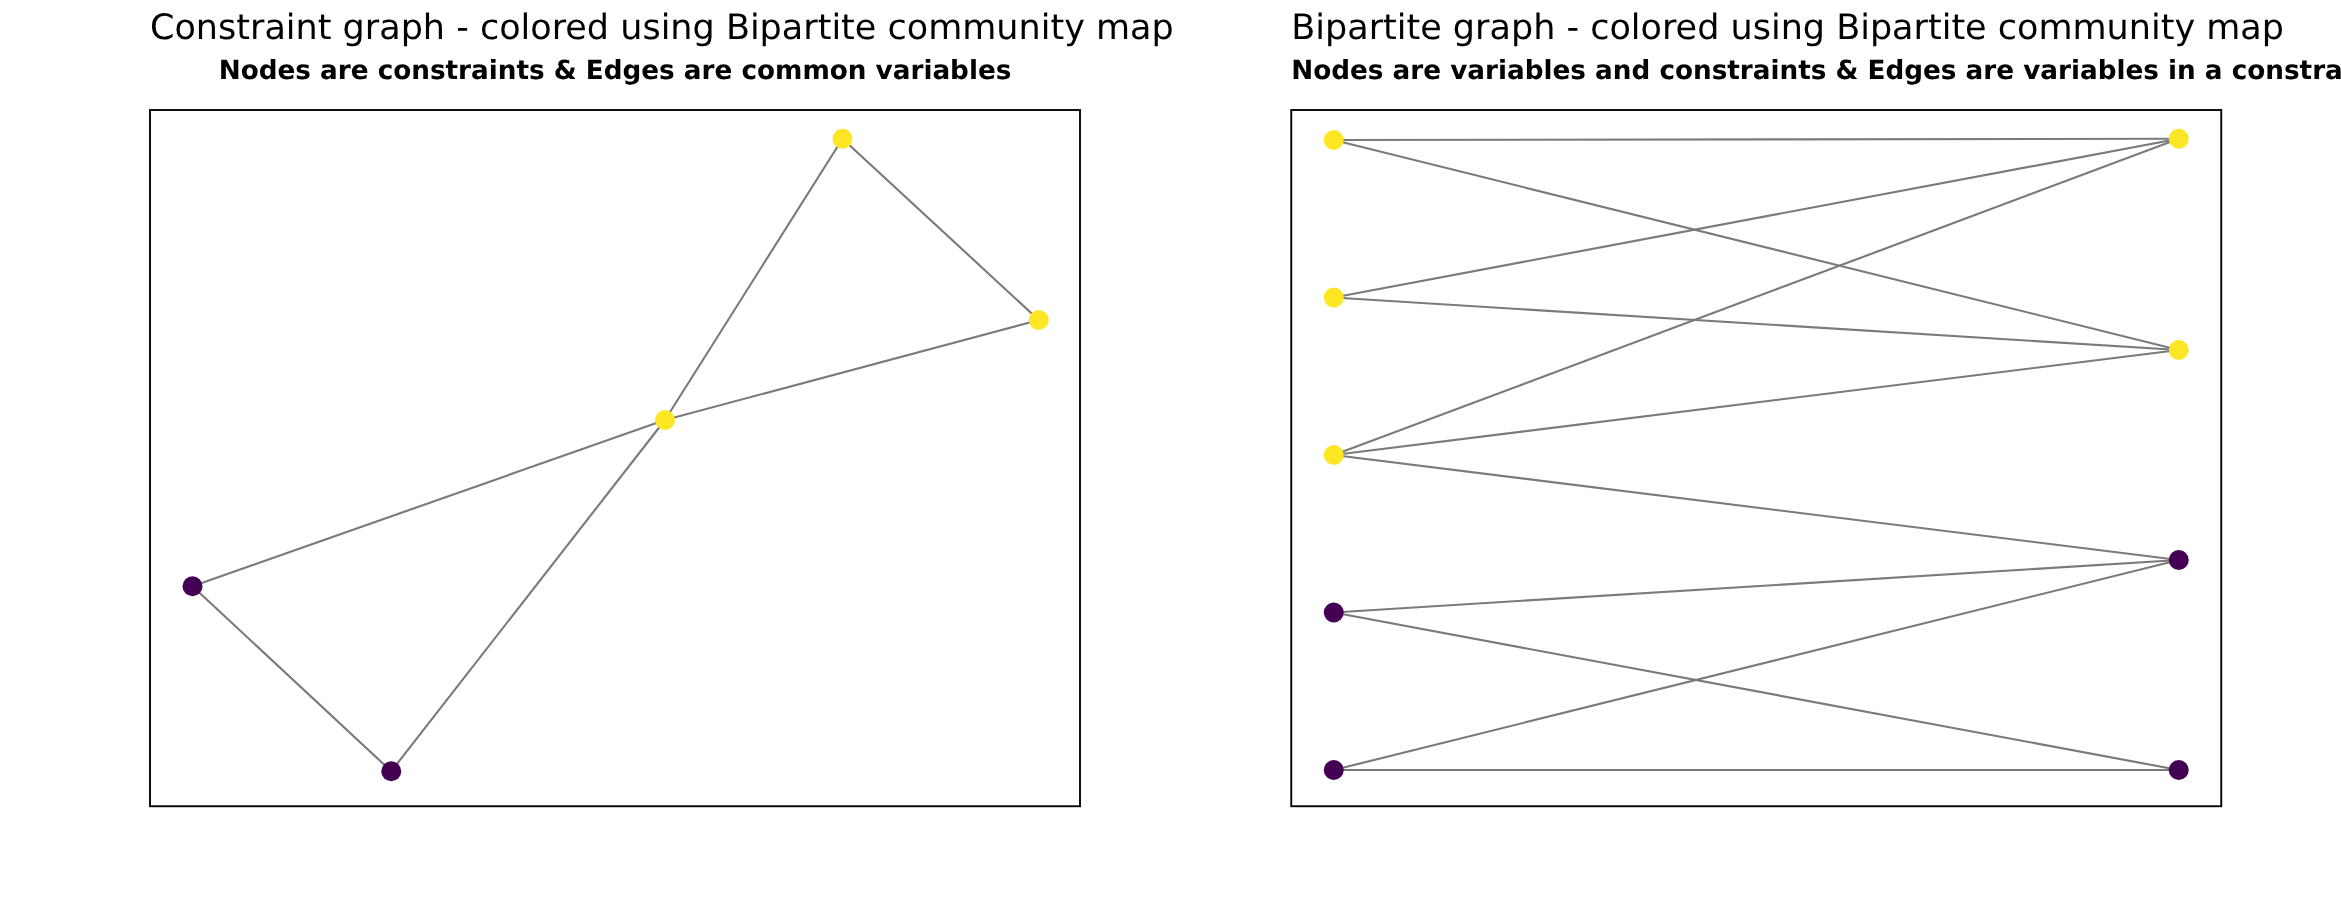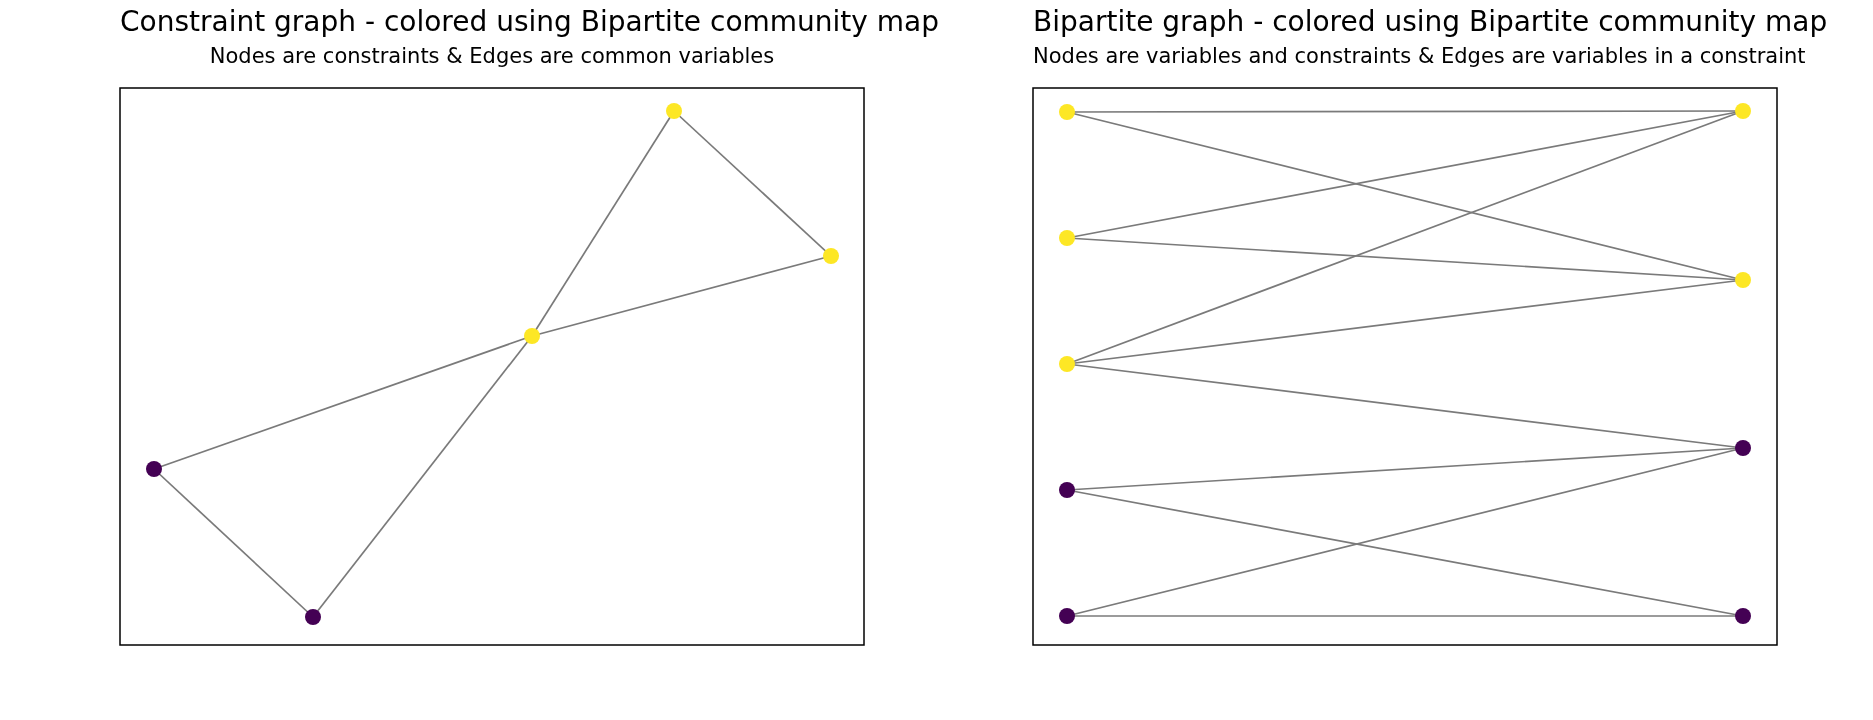--- a/index.html
+++ b/index.html
@@ -23,21 +23,21 @@
     pointer-events: none;
   }
   .plot-title {
     font-size: 28px;
     font-weight: 400;
     color: #000000;
     white-space: nowrap;
   }
   .plot-subtitle {
     font-size: 21px;
-    font-weight: 400;
+    font-weight: 700;
     color: #000000;
     margin-top: 6px;
     white-space: nowrap;
   }
   #canvas {
     position: absolute;
     left: 0;
     top: 0;
   }
 </style>

